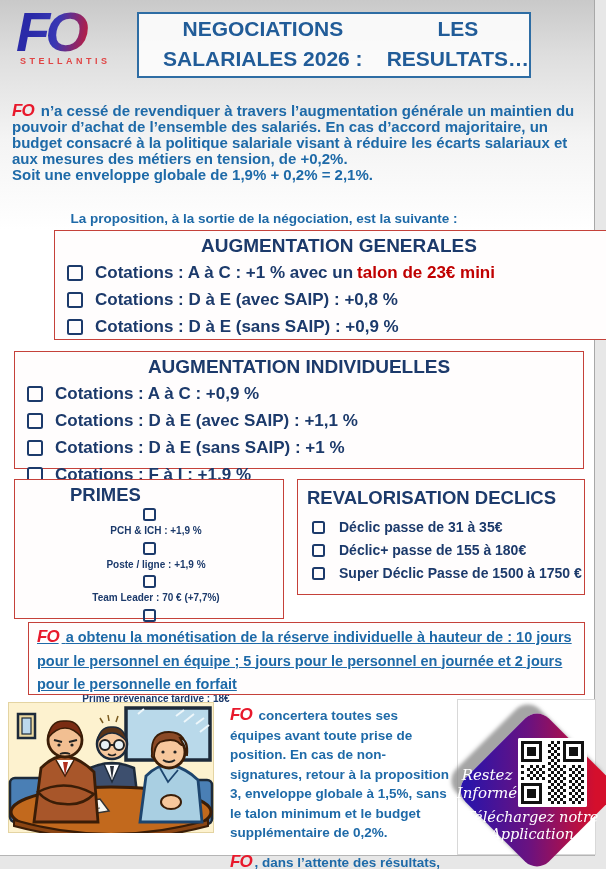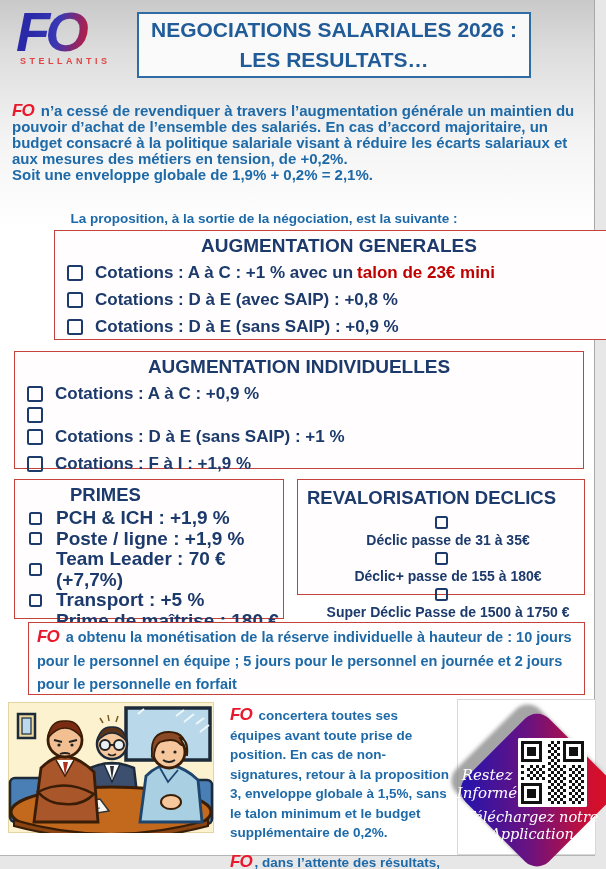--- a/index.html
+++ b/index.html
@@ -19,47 +19,47 @@
   .logo-fo{
     font-style:italic;font-weight:bold;font-size:56px;line-height:56px;letter-spacing:-5px;
     background:linear-gradient(100deg,#2a2aa8 15%,#3838b4 38%,#c81a35 68%,#e0122b 90%);
     -webkit-background-clip:text;background-clip:text;color:transparent;
   }
   .logo-sub{margin-top:-4px;padding-left:4px;font-size:9px;font-weight:bold;letter-spacing:3.5px;color:#e04545;}
   .title-box{
     position:absolute;left:137px;top:12px;width:390px;height:62px;
     border:2.5px solid #2e6da4;background:rgba(253,253,253,.9);
     color:#215c98;font-weight:bold;font-size:21px;line-height:30px;text-align:center;
-    display:flex;flex-direction:column;justify-content:center;
+    display:flex;flex-direction:row;justify-content:center;
   }
   
   .intro{position:absolute;left:12px;top:88px;width:580px;color:#1e6aa8;font-weight:bold;font-size:15px;line-height:16px;}
   .fo-mark{color:#e8192c;font-style:italic;font-weight:bold;font-size:17px;letter-spacing:-1px;padding-right:3px;}
   .prop-line{position:absolute;left:0;top:211px;width:528px;text-align:center;color:#1e6aa8;font-weight:bold;font-size:13.5px;}
   
   .rbox{position:absolute;background:#fffdfd;border:1.5px solid #c5413a;}
   .rbox h2{margin:3px 0 1px 0;text-align:center;color:#1c3a6b;font-size:19px;line-height:24px;font-weight:bold;}
   .big-items{padding:0 0 0 12px;margin:0;}
   .item{display:flex;align-items:center;color:#1c3a6b;font-weight:bold;}
   .big-items .item{font-size:17px;line-height:27px;}
   .cb{flex:0 0 auto;display:inline-block;width:12px;height:12px;border:2.2px solid #1c3a6b;border-radius:2.5px;margin-right:12px;}
   .cb.sm{width:9px;height:9px;border-width:2px;margin-right:14px;}
   .hl-red{color:#c00000;padding-left:4px;}
   .box-generales{left:14px;top:230px;width:568px;height:108px;margin-left:40px;}
   .box-individuelles{left:14px;top:351px;width:568px;height:116px;}
   .box-primes{left:14px;top:479px;width:268px;height:138px;}
   .box-primes h2{text-align:left;padding-left:55px;font-size:18.5px;}
-  .box-primes .item{font-size:19px;line-height:20.5px;}
+  .box-primes .item{font-size:10px;line-height:20.5px;flex-direction:column;}
   .box-primes .items{padding-left:14px;}
   .box-declics{left:297px;top:479px;width:286px;height:114px;}
   .box-declics h2{text-align:left;padding-left:9px;font-size:18.5px;margin-top:6px;margin-bottom:6px;}
-  .box-declics .item{font-size:14px;line-height:23px;flex-direction:column;}
+  .box-declics .item{font-size:14px;line-height:23px;}
   .box-declics .items{padding-left:14px;}
   .box-monet{left:28px;top:622px;width:555px;height:71px;border-width:1.5px;}
-  .box-monet p{margin:2px 8px;color:#1e6aa8;font-weight:bold;font-size:14.5px;line-height:23.5px;}
+  .box-monet p{margin:2px 8px;color:#1e6aa8;font-weight:bold;font-size:14.5px;line-height:23.5px;text-decoration:underline;}
   
   .bottom-card{position:absolute;left:457px;top:699px;width:137px;height:154px;background:#fff;border:1px solid #d8d8d8;}
   .cartoon{position:absolute;left:8px;top:702px;width:206px;height:131px;}
   .footer-text{position:absolute;left:221px;top:696px;width:238px;color:#1e6aa8;font-weight:bold;font-size:13.5px;line-height:19.5px;}
   .footer-text p{margin:9px;}
   
   .badge{
     position:absolute;left:478px;top:731px;width:118px;height:118px;border-radius:17px;
     transform:rotate(45deg);
     background:linear-gradient(to top right,#2a14aa 8%,#6a1280 45%,#d40f2c 85%);
@@ -115,20 +115,21 @@
 
   <div class="rbox box-individuelles">
     <h2>AUGMENTATION INDIVIDUELLES</h2>
     <div class="big-items">
       <div class="item">
         <span class="cb"></span>
         <span>Cotations : A à C : +0,9 %</span>
       </div>
       <div class="item">
         <span class="cb"></span>
+        <span>Cotations : D à E (avec SAIP) : +1,1 %</span>
       </div>
       <div class="item">
         <span class="cb"></span>
         <span>Cotations : D à E (sans SAIP) : +1 %</span>
       </div>
       <div class="item">
         <span class="cb"></span>
         <span>Cotations : F à I : +1,9 %</span>
       </div>
     </div>

